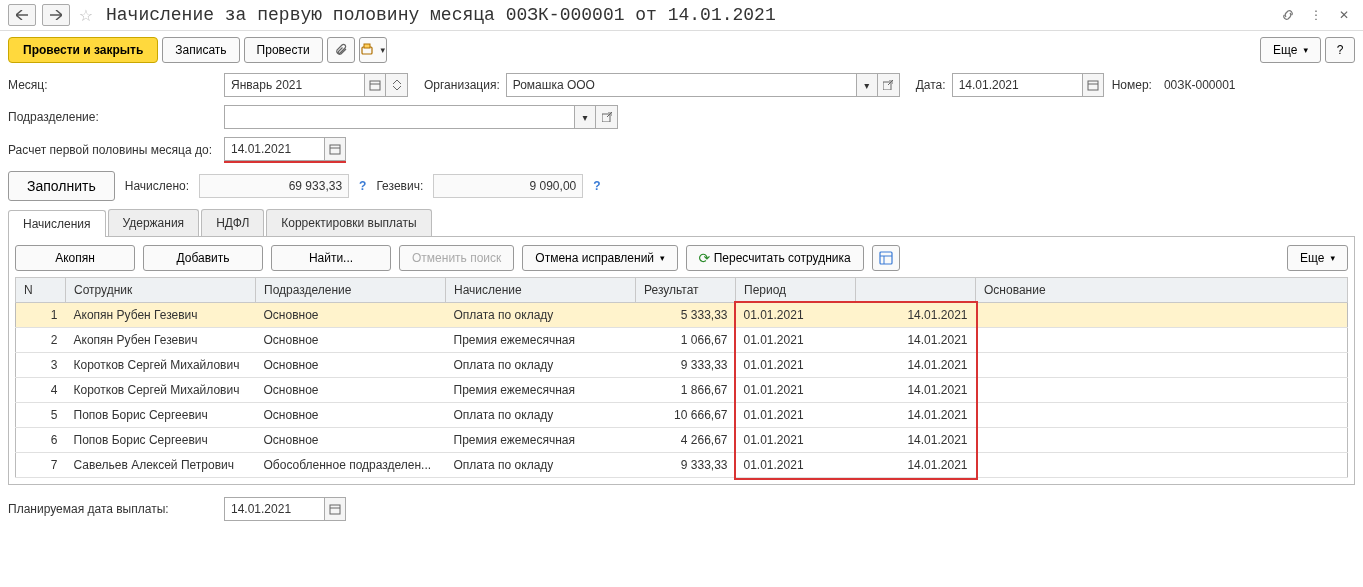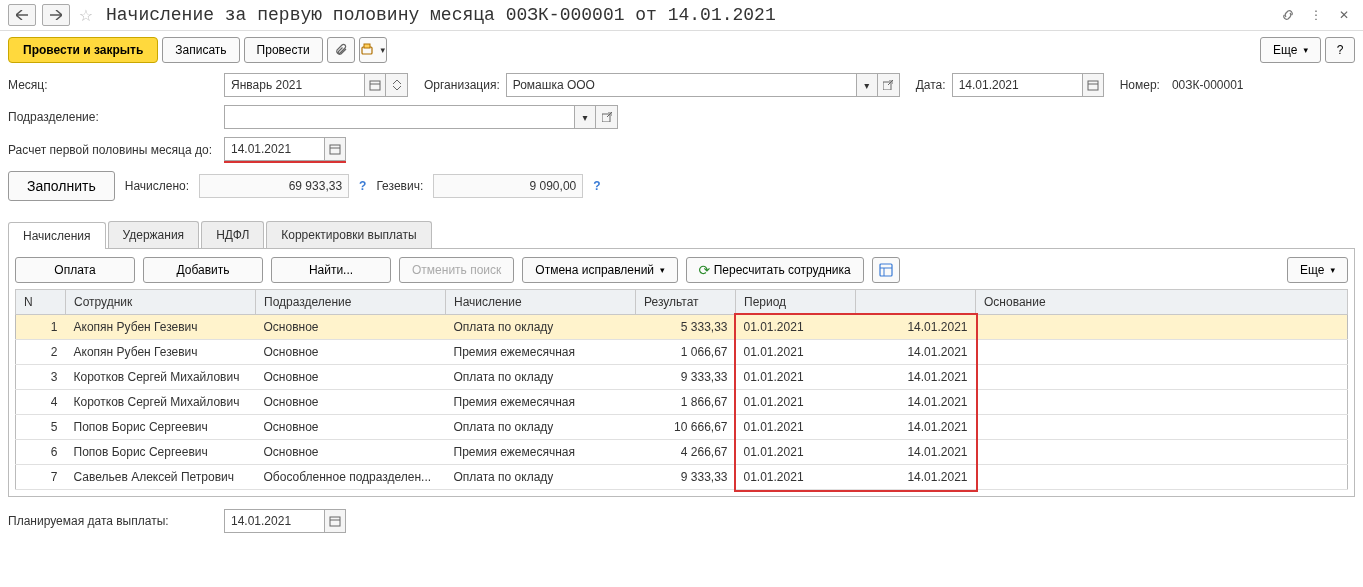--- a/index.html
+++ b/index.html
@@ -16,21 +16,21 @@
   .form-row { display:flex; align-items:center; padding:4px 8px; gap:6px; }
   .lbl { min-width: auto; }
   .input { border:1px solid #aaa; height:24px; padding:0 6px; background:#fff; display:flex; align-items:center; }
   .input-group { display:flex; }
   .input-group .input { border-right:none; }
   .ig-btn { width:22px; height:24px; border:1px solid #aaa; background:#f5f5f5; display:flex; align-items:center; justify-content:center; cursor:pointer; font-size:10px; }
   .ig-btn + .ig-btn { border-left:none; }
   .readonly { border:1px solid #ccc; background:#fafafa; height:24px; padding:0 6px; text-align:right; display:flex; align-items:center; justify-content:flex-end; }
   .big-btn { border:1px solid #999; background:#fafafa; padding:6px 18px; font-size:14px; border-radius:3px; cursor:pointer; }
   .help { color:#3a7bd5; font-weight:bold; cursor:pointer; }
-  .tabbar { display:flex; border-bottom:1px solid #bbb; margin:16px 8px 0; }
+  .tabbar { display:flex; border-bottom:1px solid #bbb; margin:4px 8px 0; }
   .tab { padding:6px 14px; border:1px solid #bbb; border-bottom:none; background:#eee; cursor:pointer; margin-right:2px; border-radius:3px 3px 0 0; }
   .tab.active { background:#fff; position:relative; top:1px; }
   .tab-content { border:1px solid #bbb; border-top:none; margin:0 8px; padding:6px; }
   .tb2 { display:flex; gap:8px; align-items:center; padding:2px 0 6px; }
   .btn-wide { width:120px; justify-content:center; }
   .btn-drop::after { content:"▾"; margin-left:6px; font-size:9px; }
   .grn { color:#2a8a2a; font-size:14px; }
   .table { width:100%; border:1px solid #bbb; border-collapse:collapse; }
   .table th { background:#eef1f3; border:1px solid #c8c8c8; padding:5px 8px; text-align:left; font-weight:normal; }
   .table td { border-bottom:1px solid #e0e0e0; padding:5px 8px; }
@@ -121,21 +121,21 @@
   <span class="lbl" style="margin-left:10px">Дата:</span>
   <div class="input-group">
     <div class="input" style="width:130px">14.01.2021</div>
     <div class="ig-btn">
       <svg width="12" height="12">
           <rect x="1" y="2" width="10" height="9" fill="none" stroke="#666"></rect>
           <line x1="1" y1="5" x2="11" y2="5" stroke="#666"></line>
         </svg>
     </div>
   </div>
-  <span class="lbl" style="margin-left:10px">Номер:</span>
+  <span class="lbl" style="margin-left:2px">Номер:</span>
   <div class="input" style="width:150px;border:none;background:transparent">00ЗК-000001</div>
 </div>
 
 <div class="form-row">
   <span class="lbl" style="width:210px">Подразделение:</span>
   <div class="input-group">
     <div class="input" style="width:350px"></div>
     <div class="ig-btn">▾</div>
     <div class="ig-btn">
       <svg width="10" height="10">
@@ -172,21 +172,21 @@
 <div class="tabbar">
   <div class="tab active">Начисления</div>
   <div class="tab">Удержания</div>
   <div class="tab">НДФЛ</div>
   <div class="tab">Корректировки выплаты</div>
 </div>
 
 <div class="tab-content">
 
   <div class="tb2">
-    <button class="btn btn-wide">Оплата</button>
+    <button class="btn btn-wide">Акопян</button>
     <button class="btn btn-wide">Добавить</button>
     <button class="btn btn-wide">Найти...</button>
     <button class="btn" style="color:#aaa">Отменить поиск</button>
     <button class="btn btn-drop">Отмена исправлений</button>
     <button class="btn">
       <span class="grn">⟳</span>&nbsp;
       <span>Пересчитать сотрудника</span>
     </button>
     <div class="sq-btn">
       <svg width="14" height="14">

